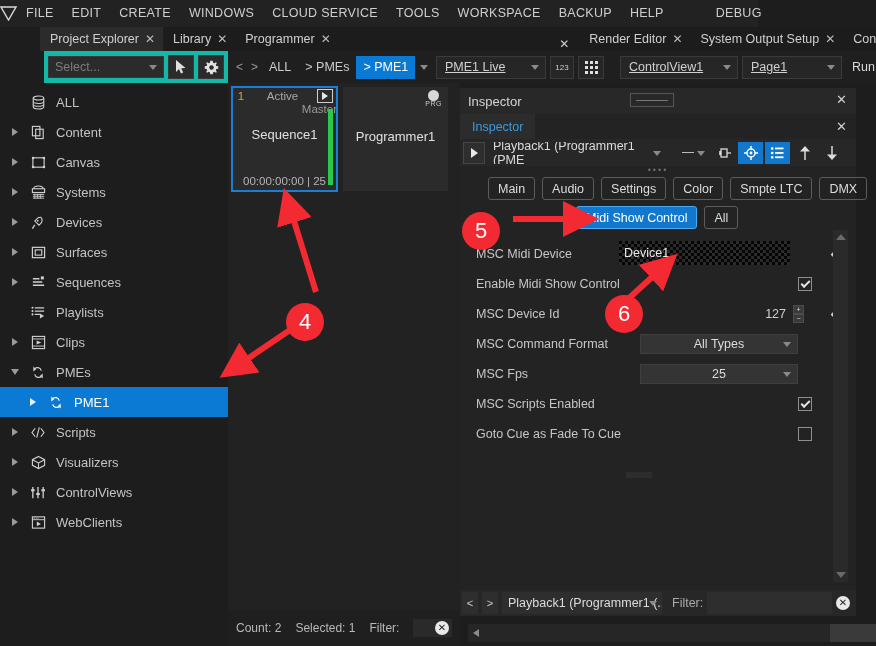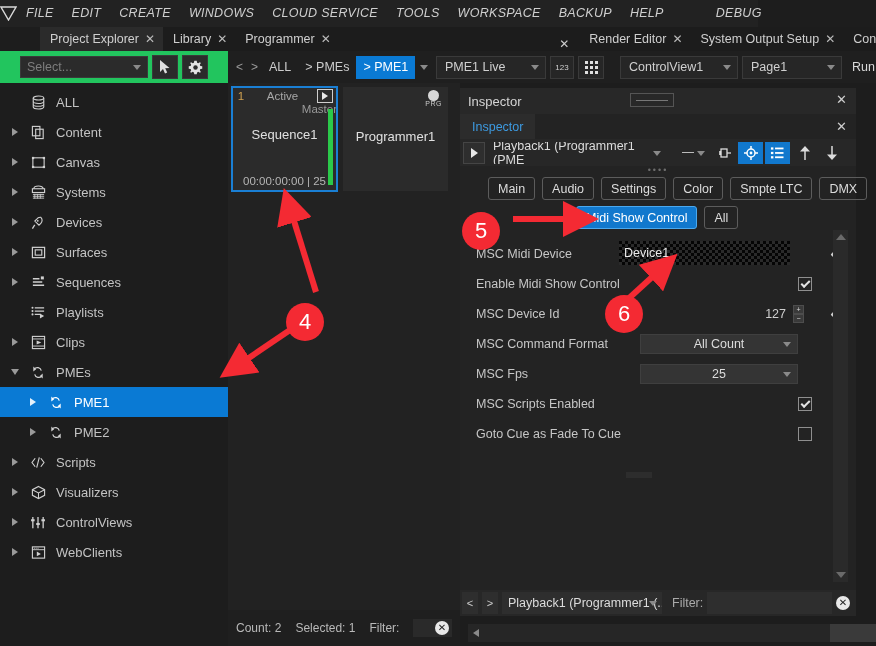--- a/index.html
+++ b/index.html
@@ -11,21 +11,21 @@
     overflow: hidden;
     font-size: 12px;
     -webkit-font-smoothing: antialiased;
   }
   #app { position: relative; width: 876px; height: 646px; background:#1d1d1d; }
 
   
   .menubar {
     position:absolute; left:0; top:0; width:758px; height:27px;
     background:#222222;
-    display:flex; align-items:center;font-style:italic;
+    display:flex; align-items:center;
   }
   .logo-wrap { width:28px; display:flex; justify-content:center; align-items:center; }
   .menu-item {
     padding:0 9px; height:27px; line-height:27px;
     color:#cfcfcf; font-size:12.5px; letter-spacing:.3px; white-space:nowrap; cursor:default;
   }
   .menu-item.debug { margin-left:34px; }
 
   
   .tabstrip {
@@ -36,21 +36,21 @@
     height:24px; display:flex; align-items:center; gap:6px;
     padding:0 8px 0 10px; font-size:12.5px; color:#cfcfcf; white-space:nowrap;
   }
   .tab.active { background:#2b2b2b; }
   .tab .x { color:#bdbdbd; font-size:12px; line-height:1; }
   .tab-gap { flex:1; }
   .tabstrip .lone-x { color:#cfcfcf; font-size:12px; padding:0 10px; }
 
   
   .leftpanel { position:absolute; left:0; top:51px; width:228px; height:595px; background:#1d1d1d; }
-  .left-toolbar { height:32px; display:flex; align-items:center; padding:0 20px; gap:4px; background:#22c55e;}
+  .left-toolbar { height:32px; display:flex; align-items:center; padding:0 4px; gap:4px; background:#14b8a6;margin-left:44px;}
   .select-box {
     flex:1; height:22px; background:#2b2b2b; border:1px solid #3a3a3a;
     display:flex; align-items:center; padding:0 6px; color:#7d7d7d; font-size:12.5px;
     position:relative;
   }
   .select-box .caret { position:absolute; right:6px; top:50%; margin-top:-2px;
     width:0;height:0;border-left:4px solid transparent;border-right:4px solid transparent;border-top:5px solid #8a8a8a;}
   .tool-btn { width:26px;height:24px;background:#2b2b2b;border:1px solid #3a3a3a;
     display:flex;align-items:center;justify-content:center;}
   .tool-btn svg { display:block; }
@@ -104,21 +104,21 @@
     position:absolute; left:0; bottom:0; width:232px; height:36px; background:#1f1f1f;
     display:flex; align-items:center; padding:0 8px; gap:14px; font-size:12px; color:#b9b9b9;
   }
   .center-status .fbox { position:relative; }
 
   
   .rightbar { position:absolute; left:418px; top:51px; width:458px; height:32px; background:#1f1f1f; display:flex; align-items:center; gap:0; }
   .rb-caret { width:0;height:0;border-left:4px solid transparent;border-right:4px solid transparent;border-top:5px solid #8a8a8a;}
   .combo {
     height:23px; background:#262626; border:1px solid #3a3a3a; display:flex; align-items:center;
-    padding:0 18px 0 8px; position:relative; color:#d0d0d0; font-size:12.5px; white-space:nowrap;
+    padding:0 18px 0 8px; position:relative; color:#d0d0d0; font-size:12.5px; white-space:nowrap;text-decoration:underline;
   }
   .combo .c { position:absolute; right:6px; top:50%; margin-top:-2px;
     width:0;height:0;border-left:4px solid transparent;border-right:4px solid transparent;border-top:5px solid #8a8a8a;}
   .num-btn { width:24px;height:23px;background:#262626;border:1px solid #3a3a3a;display:flex;align-items:center;justify-content:center;font-size:8px;color:#cfcfcf;}
   .grid-btn { width:26px;height:23px;background:#262626;border:1px solid #3a3a3a;display:flex;align-items:center;justify-content:center;}
   .dotgrid { display:grid; grid-template-columns:repeat(3,3px); grid-template-rows:repeat(3,3px); gap:2px;}
   .dotgrid i { background:#e0e0e0; display:block; width:3px; height:3px;}
   .runlbl { color:#d9d9d9; font-size:12.5px; padding-left:10px;}
 
   
@@ -438,34 +438,20 @@
           <svg width="16" height="15" viewBox="0 0 16 16">
               <path d="M4 4.5 a4.2 4.2 0 0 1 7.5 1.5" fill="none" stroke="#ffffff" stroke-width="1.3"></path>
               <path d="M12 11.5 a4.2 4.2 0 0 1 -7.5 -1.5" fill="none" stroke="#ffffff" stroke-width="1.3"></path>
               <polygon points="3,1.5 6,4.5 3,7" fill="#ffffff"></polygon>
               <polygon points="13,9 10,11.8 13,14.3" fill="#ffffff"></polygon>
             </svg>
         </span>
         <span class="lbl">PME1</span>
       </div>
 
-      <div class="tree-row indent1">
-        <span class="arrow">
-            <i class="tri-r"></i>
-          </span>
-        <span class="ic">
-          <svg width="16" height="15" viewBox="0 0 16 16">
-              <path d="M4 4.5 a4.2 4.2 0 0 1 7.5 1.5" fill="none" stroke="#d0d0d0" stroke-width="1.3"></path>
-              <path d="M12 11.5 a4.2 4.2 0 0 1 -7.5 -1.5" fill="none" stroke="#d0d0d0" stroke-width="1.3"></path>
-              <polygon points="3,1.5 6,4.5 3,7" fill="#d0d0d0"></polygon>
-              <polygon points="13,9 10,11.8 13,14.3" fill="#d0d0d0"></polygon>
-            </svg>
-        </span>
-        <span class="lbl">PME2</span>
-      </div>
 
       <div class="tree-row">
         <span class="arrow">
             <i class="tri-r"></i>
           </span>
         <span class="ic">
           <svg width="16" height="15" viewBox="0 0 16 16">
               <path d="M5 3.5 L1.6 8 L5 12.5 M11 3.5 L14.4 8 L11 12.5 M9.4 2.6 L6.6 13.4" fill="none" stroke="#d0d0d0" stroke-width="1.2"></path>
             </svg>
         </span>
@@ -699,21 +685,21 @@
         <span class="spin">
             <b>+</b>
             <b>−</b>
           </span>
         <span class="revert">↵</span>
       </div>
 
       <div class="prop-row">
         <span class="prop-lbl">MSC Command Format</span>
         <span class="dropdown">
-          <span>All Count</span>
+          <span>All Types</span>
           <span class="c"></span>
         </span>
       </div>
 
       <div class="prop-row">
         <span class="prop-lbl">MSC Fps</span>
         <span class="dropdown">
           <span>25</span>
           <span class="c"></span>
         </span>

